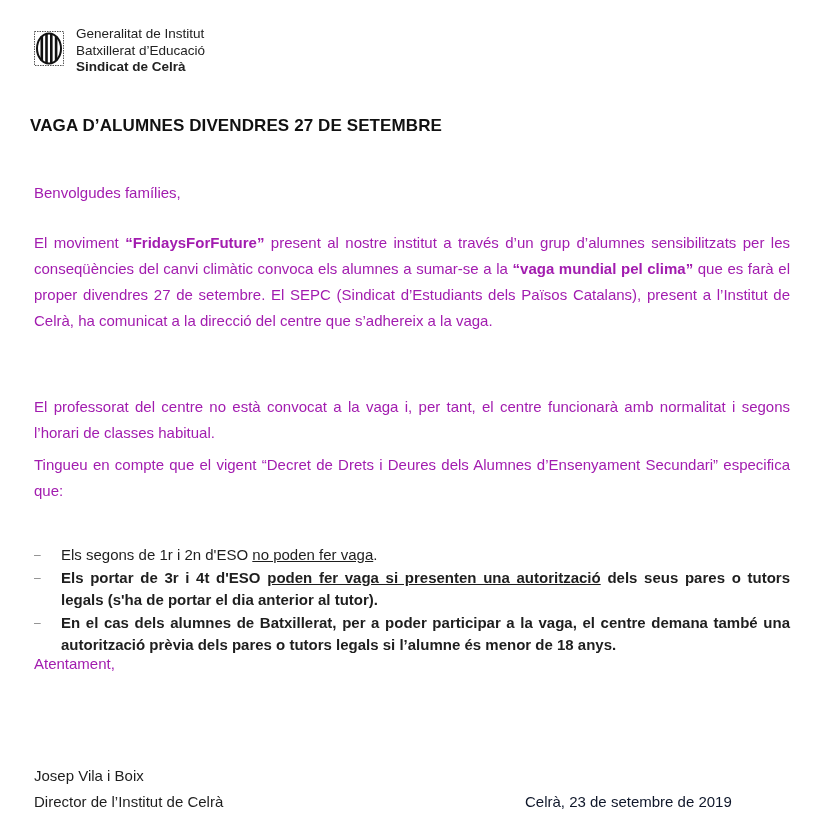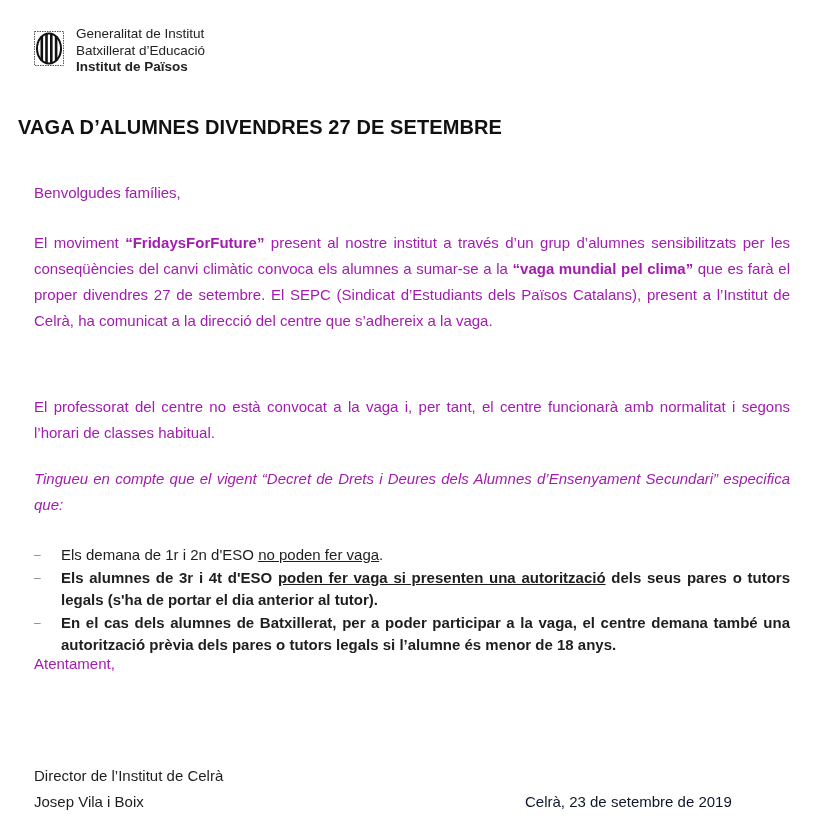--- a/index.html
+++ b/index.html
@@ -5,27 +5,27 @@
     html, body { margin: 0; padding: 0; background: #ffffff; }
     body {
       width: 823px; height: 838px; overflow: hidden; position: relative;
       font-family: "Liberation Sans", "DejaVu Sans", sans-serif;
       color: #1a1a1a;
     }
     .header { position: absolute; left: 34px; top: 26px; display: flex; align-items: flex-start; }
     .logo { width: 30px; height: 35px; margin-top: 5px; margin-right: 12px; }
     .org-lines { font-size: 13.5px; line-height: 16.5px; color: #222; }
     .org-lines .bold { font-weight: bold; }
-    .title { position: absolute; left: 18px; top: 116px; font-size: 20px; font-weight: bold; letter-spacing: 0.1px; color: #111; }
+    .title { position: absolute; left: 30px; top: 116px; font-size: 17px; font-weight: bold; letter-spacing: 0.1px; color: #111; }
     .body-text { position: absolute; left: 34px; width: 756px; font-size: 15px; line-height: 26px; color: #a21caf; }
     .justify { text-align: justify; text-align-last: left; }
     .greeting { top: 180px; }
     .p1 { top: 230px; }
     .p2 { top: 394px; }
-    .p3 { top: 466px; font-style: italic; }
+    .p3 { top: 452px; }
     .list { position: absolute; left: 34px; top: 544px; width: 756px; font-size: 15px; line-height: 22.5px; color: #1e1e1e; margin: 0; padding: 0; list-style: none; }
     .list li { position: relative; padding-left: 27px; text-align: justify; text-align-last: left; }
     .list .dash { position: absolute; left: 0; top: 0; color: #888; font-size: 12px; }
     .u { text-decoration: underline; }
     b { font-weight: bold; }
     .closing { top: 651px; }
     .signer { position: absolute; left: 34px; top: 763px; font-size: 15px; line-height: 26px; color: #1e1e1e; }
     .date { position: absolute; left: 525px; top: 789px; font-size: 15px; line-height: 26px; color: #0f172a; }
   </style>
 </head>
@@ -36,46 +36,46 @@
     <rect x="0.5" y="0.5" width="29" height="34" fill="#fff" stroke="#555" stroke-width="1" stroke-dasharray="1.5 1"></rect>
     <ellipse cx="15" cy="17.5" rx="12" ry="15" fill="#fff" stroke="#111" stroke-width="2"></ellipse>
     <rect x="6.5" y="5" width="2.6" height="25" fill="#111"></rect>
     <rect x="11.2" y="3" width="2.6" height="29" fill="#111"></rect>
     <rect x="16.0" y="3" width="2.6" height="29" fill="#111"></rect>
     <rect x="20.8" y="5" width="2.6" height="25" fill="#111"></rect>
   </svg>
   <div class="org-lines">
     <div>Generalitat de Institut</div>
     <div>Batxillerat d’Educació</div>
-    <div class="bold">Institut de Països</div>
+    <div class="bold">Sindicat de Celrà</div>
   </div>
 </div>
 
 <div class="title">VAGA D’ALUMNES DIVENDRES 27 DE SETEMBRE</div>
 
 <div class="body-text greeting">Benvolgudes famílies,</div>
 
 <div class="body-text justify p1"><span>El moviment </span><b>“FridaysForFuture”</b><span> present al nostre institut a través d’un grup d’alumnes sensibilitzats per les conseqüències del canvi climàtic convoca els alumnes a sumar-se a la </span><b>“vaga mundial pel clima”</b><span> que es farà el proper divendres 27 de setembre. El SEPC (Sindicat d’Estudiants dels Països Catalans), present a l’Institut de Celrà, ha comunicat a la direcció del centre que s’adhereix a la vaga.</span></div>
 
 <div class="body-text justify p2">El professorat del centre no està convocat a la vaga i, per tant, el centre funcionarà amb normalitat i segons l’horari de classes habitual.</div>
 
 <div class="body-text justify p3">Tingueu en compte que el vigent “Decret de Drets i Deures dels Alumnes d’Ensenyament Secundari” especifica que:</div>
 
 <ul class="list">
   <li>
-    <span class="dash">–</span><span>Els demana de 1r i 2n d'ESO </span><span class="u">no poden fer vaga</span><span>.</span>
+    <span class="dash">–</span><span>Els segons de 1r i 2n d'ESO </span><span class="u">no poden fer vaga</span><span>.</span>
   </li>
   <li>
-    <span class="dash">–</span><b><span>Els alumnes de 3r i 4t d'ESO </span><span class="u">poden fer vaga si presenten una autorització</span><span> dels seus pares o tutors legals (s'ha de portar el dia anterior al tutor).</span></b>
+    <span class="dash">–</span><b><span>Els portar de 3r i 4t d'ESO </span><span class="u">poden fer vaga si presenten una autorització</span><span> dels seus pares o tutors legals (s'ha de portar el dia anterior al tutor).</span></b>
   </li>
   <li>
     <span class="dash">–</span><b>En el cas dels alumnes de Batxillerat, per a poder participar a la vaga, el centre demana també una autorització prèvia dels pares o tutors legals si l’alumne és menor de 18 anys.</b>
   </li>
 </ul>
 
 <div class="body-text closing">Atentament,</div>
 
 <div class="signer">
+  <div>Josep Vila i Boix</div>
   <div>Director de l’Institut de Celrà</div>
-  <div>Josep Vila i Boix</div>
 </div>
 
 <div class="date">Celrà, 23 de setembre de 2019</div>
 
 </body></html>

